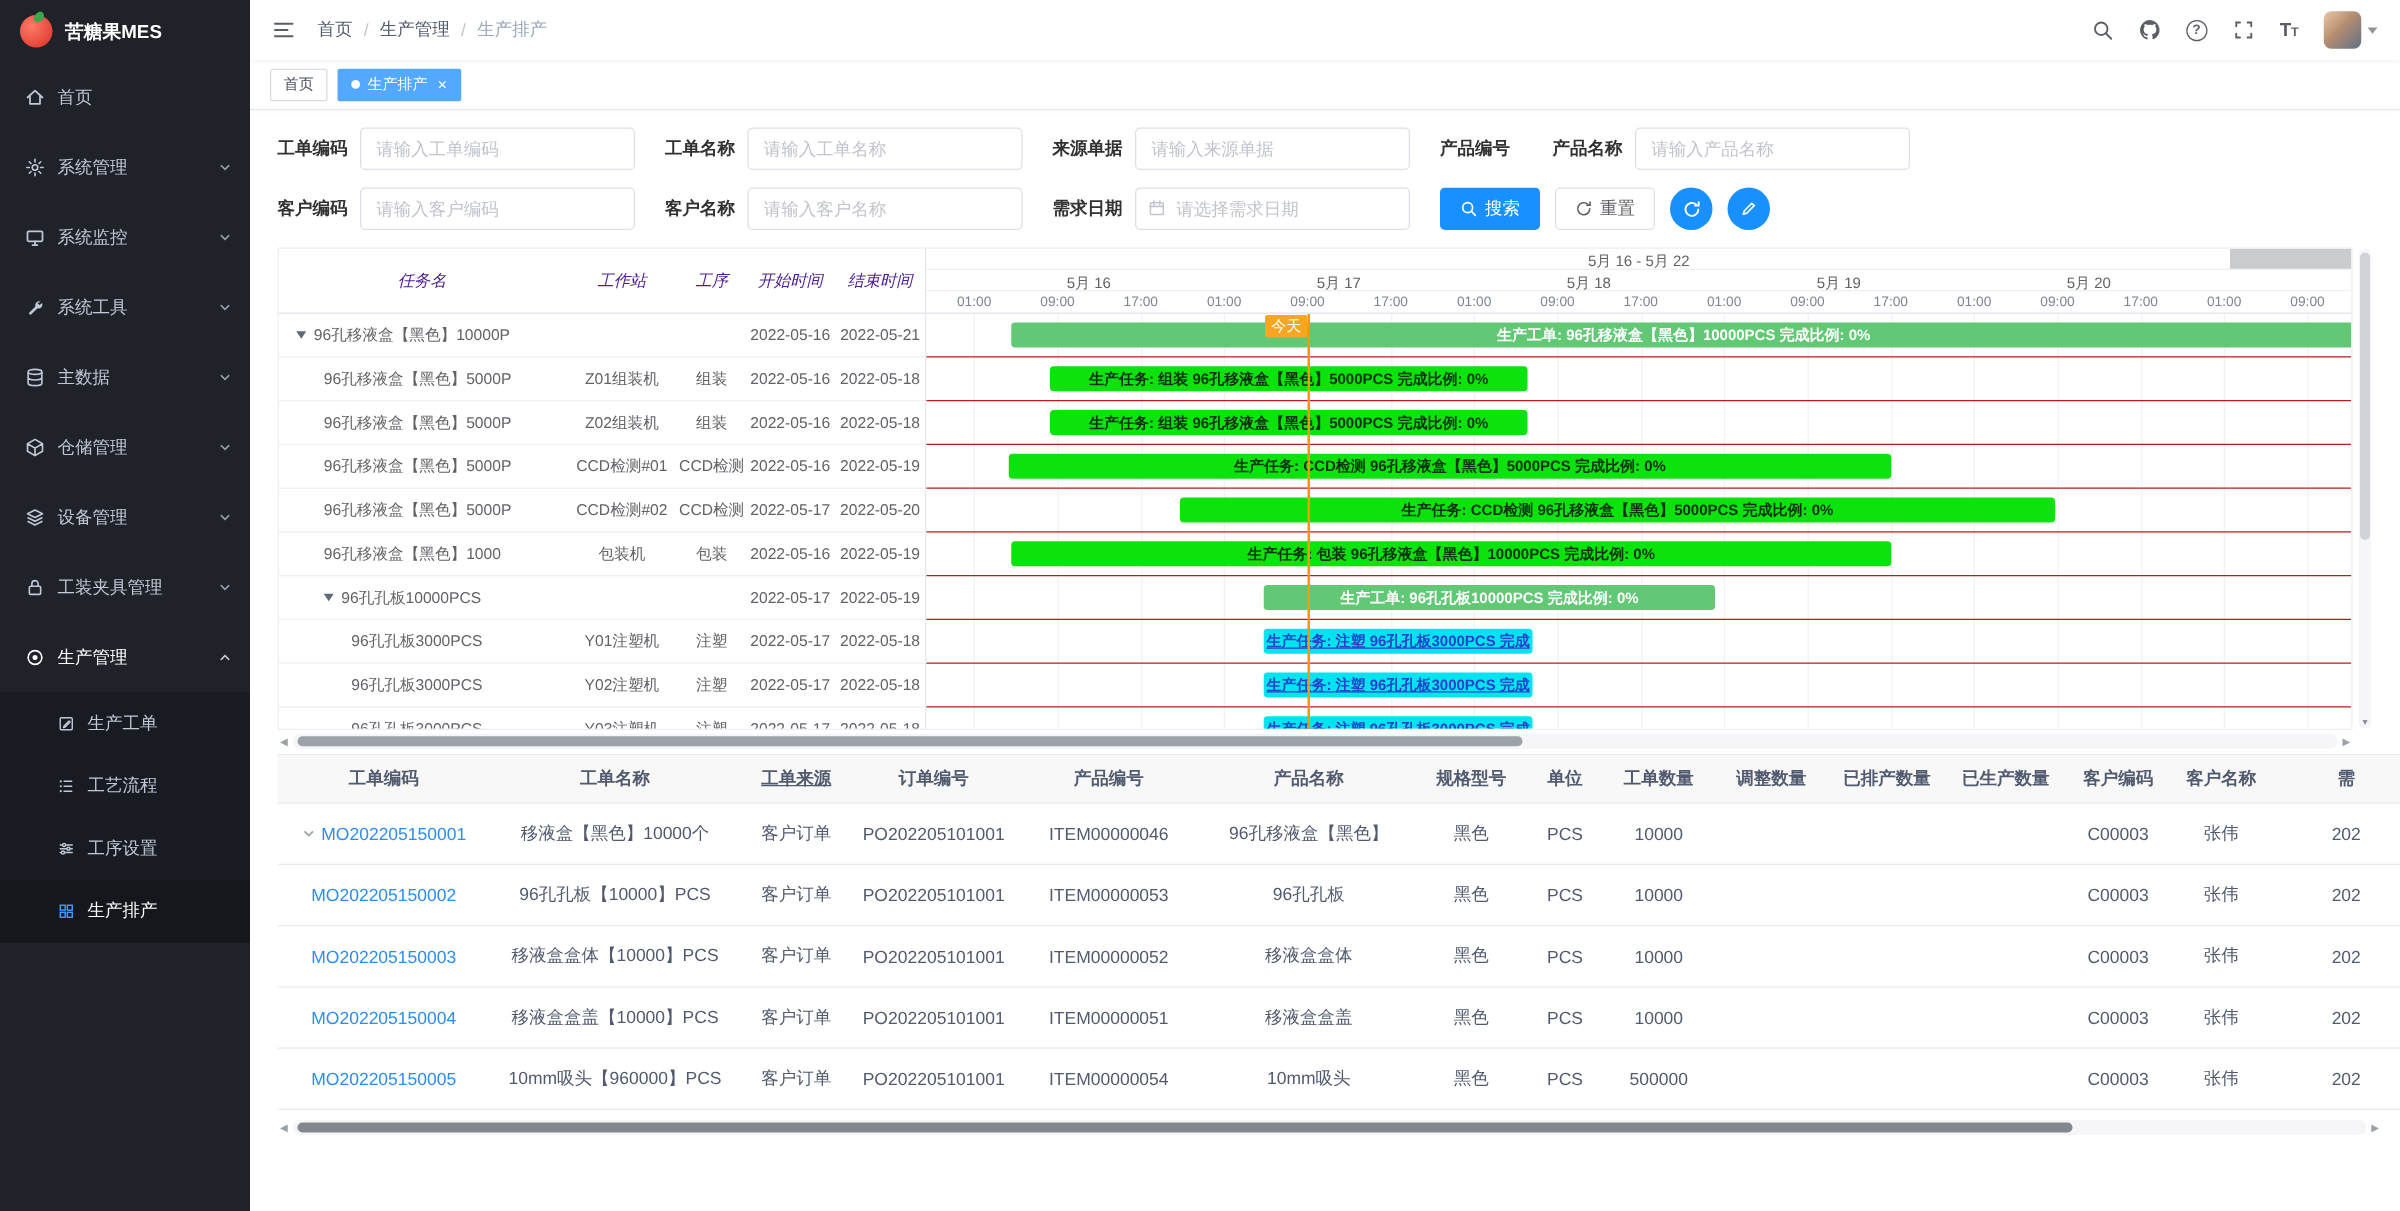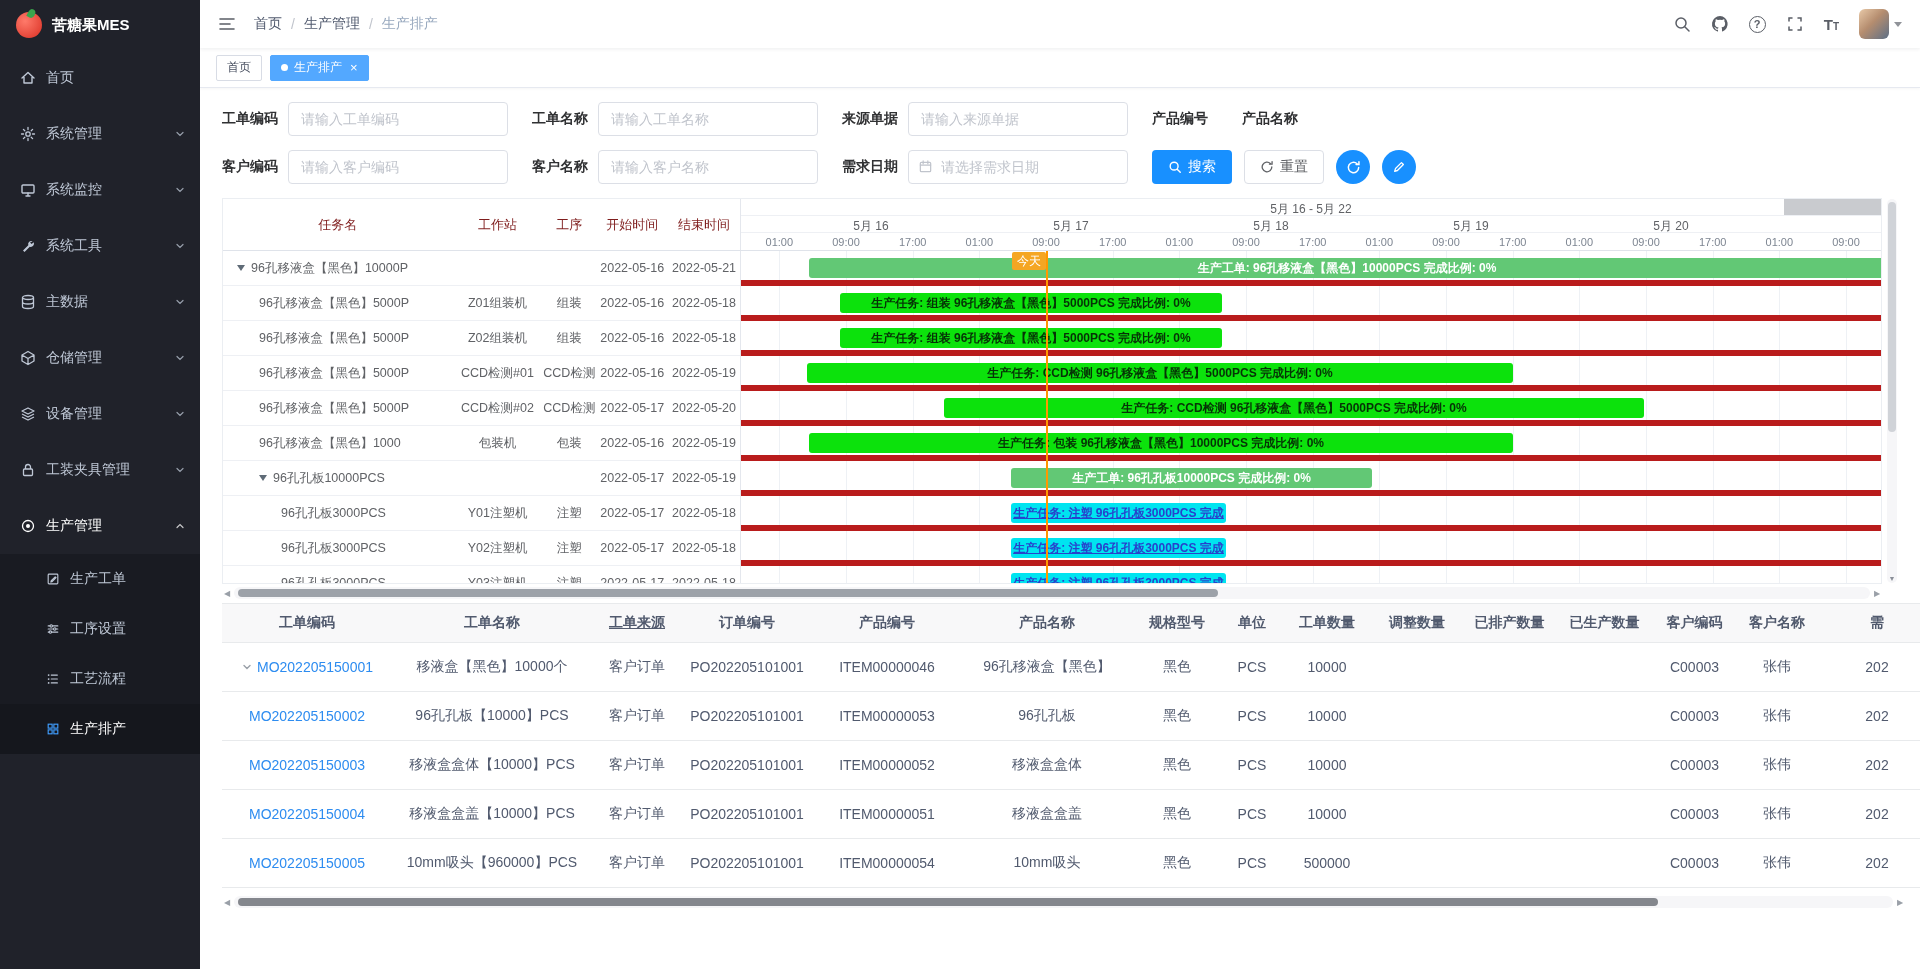--- a/index.html
+++ b/index.html
@@ -54,40 +54,40 @@
 .date-wrap .cal{position:absolute;left:10px;top:9px;color:#c0c4cc;display:flex;}
 .date-wrap .f-input{padding-left:32px;}
 .btn{height:34px;border-radius:4px;font-size:14px;display:inline-flex;align-items:center;gap:6px;padding:0 15px;cursor:pointer;border:1px solid transparent;font-family:"Liberation Sans",sans-serif;}
 .btn-primary{background:#1890ff;color:#fff;margin-right:12px;}
 .btn-plain{background:#fff;border-color:#dcdfe6;color:#606266;}
 .btn-circle{width:34px;height:34px;border-radius:50%;background:#1890ff;color:#fff;display:inline-flex;align-items:center;justify-content:center;margin-left:12px;cursor:pointer;border:none;}
 
 .gantt{margin-left:22px;width:1660px;border:1px solid #ebeef2;position:relative;background:#fff;}
 .g-header{display:flex;height:52px;border-bottom:1px solid #dfe3ea;}
 .g-lh{width:518px;display:flex;align-items:center;border-right:1px solid #e4e7ed;flex:none;}
-.g-lh .cell{font-size:13px;color:#7f1d1d;display:flex;align-items:center;justify-content:center;}
+.g-lh .cell{font-size:13px;color:#4c1d95;display:flex;align-items:center;justify-content:center;font-style:italic;}
 .w0{width:230px}.w1{width:90px}.w2{width:54px}.w3{width:72px}.w4{width:72px}
 .g-th{flex:1;position:relative;overflow:hidden;}
 .tier{position:relative;height:17px;border-bottom:1px solid #eef0f4;}
 .tier.t3{height:18px;border-bottom:none;}
 .g-range{position:absolute;left:0;right:0;text-align:center;top:2px;font-size:12px;color:#606266;}
 .g-gray{position:absolute;right:0;top:0;width:97px;height:16px;background:#c9cbcf;}
 .day-label{position:absolute;top:2px;transform:translateX(-50%);font-size:12px;color:#606266;white-space:nowrap;}
 .hour-label{position:absolute;top:3px;transform:translateX(-50%);font-size:11px;color:#7d8591;}
 .g-body{display:flex;height:332px;overflow:hidden;position:relative;}
 .g-lb{width:518px;border-right:1px solid #e4e7ed;flex:none;overflow:hidden;}
 .g-row{height:35px;display:flex;align-items:center;border-bottom:1px solid #eef0f4;font-size:12.5px;color:#606266;}
 .g-row .cell{display:flex;align-items:center;justify-content:center;overflow:hidden;white-space:nowrap;height:100%;}
 .c-name{justify-content:flex-start !important;}
 .tri{width:0;height:0;border-left:4.5px solid transparent;border-right:4.5px solid transparent;border-top:6px solid #5f6b77;margin-right:6px;flex:none;cursor:pointer;}
 .g-tb{flex:1;position:relative;overflow:hidden;}
 .gridlayer{position:absolute;top:0;bottom:0;left:0;right:0;}
 .gridline{position:absolute;top:0;bottom:0;width:1px;background:#eef1f5;}
 .rows{position:relative;}
-.t-row{height:35px;border-bottom:6px solid #b91c1c;position:relative;}
+.t-row{height:35px;border-bottom:1px solid #b91c1c;position:relative;}
 .bar{position:absolute;top:7px;height:20px;border-radius:3px;display:flex;align-items:center;justify-content:center;font-size:12px;font-weight:bold;overflow:hidden;white-space:nowrap;padding:0 4px;cursor:pointer;}
 .bar.parent{background:#62c875;color:#fff;}
 .bar.task{background:#0ce20c;color:#063306;}
 .bar.selected{background:#00e4f0;color:#2742cc;text-decoration:underline;}
 .today-line{position:absolute;top:0;bottom:0;width:2px;background:#ff9800;z-index:3;}
 .today-tag{position:absolute;top:1px;transform:translateX(-50%);background:#f5a623;color:#fff;font-size:12px;height:18px;line-height:18px;padding:0 5px;border-radius:2px;z-index:4;cursor:default;}
 .g-vscroll{position:absolute;right:-16px;top:0;bottom:0;width:10px;background:#f6f6f8;border-radius:5px;}
 .g-vthumb{position:absolute;top:3px;left:1px;width:8px;height:230px;background:#d0d3d8;border-radius:4px;}
 .g-varrow{position:absolute;bottom:1px;left:0;width:10px;text-align:center;font-size:7px;color:#8a8f98;cursor:pointer;}
 
@@ -234,42 +234,42 @@
     </div>
     <div class="submenu">
       <div class="sub-item">
         <span class="ic">
             <svg viewBox="0 0 16 16" width="14" height="14" fill="none" stroke="currentColor" stroke-width="1.3" stroke-linejoin="round">
               <rect x="2.5" y="2.5" width="11" height="11" rx="1"></rect>
               <path d="M6 10l4.5-4.5 1 1L7 11l-1.5.5z"></path>
             </svg>
           </span>
         <span>生产工单</span>
+      </div>
+      <div class="sub-item">
+        <span class="ic">
+            <svg viewBox="0 0 16 16" width="14" height="14" fill="none" stroke="currentColor" stroke-width="1.3" stroke-linecap="round">
+              <path d="M6 3.5h7M6 8h7M6 12.5h7"></path>
+              <circle cx="3" cy="3.5" r="1" fill="currentColor" stroke="none"></circle>
+              <circle cx="3" cy="8" r="1" fill="currentColor" stroke="none"></circle>
+              <circle cx="3" cy="12.5" r="1" fill="currentColor" stroke="none"></circle>
+            </svg>
+          </span>
+        <span>工艺流程</span>
       </div>
       <div class="sub-item">
         <span class="ic">
             <svg viewBox="0 0 16 16" width="14" height="14" fill="none" stroke="currentColor" stroke-width="1.3" stroke-linecap="round">
               <path d="M2.5 4.5h11M2.5 8h11M2.5 11.5h11"></path>
               <circle cx="6" cy="4.5" r="1.4" fill="#191b22"></circle>
               <circle cx="10" cy="8" r="1.4" fill="#191b22"></circle>
               <circle cx="5" cy="11.5" r="1.4" fill="#191b22"></circle>
             </svg>
           </span>
         <span>工序设置</span>
-      </div>
-      <div class="sub-item">
-        <span class="ic">
-            <svg viewBox="0 0 16 16" width="14" height="14" fill="none" stroke="currentColor" stroke-width="1.3" stroke-linecap="round">
-              <path d="M6 3.5h7M6 8h7M6 12.5h7"></path>
-              <circle cx="3" cy="3.5" r="1" fill="currentColor" stroke="none"></circle>
-              <circle cx="3" cy="8" r="1" fill="currentColor" stroke="none"></circle>
-              <circle cx="3" cy="12.5" r="1" fill="currentColor" stroke="none"></circle>
-            </svg>
-          </span>
-        <span>工艺流程</span>
       </div>
       <div class="sub-item active">
         <span class="ic">
             <svg viewBox="0 0 16 16" width="14" height="14" fill="none" stroke="currentColor" stroke-width="1.3">
               <rect x="2.5" y="2.5" width="4.5" height="4.5"></rect>
               <rect x="9" y="2.5" width="4.5" height="4.5"></rect>
               <rect x="2.5" y="9" width="4.5" height="4.5"></rect>
               <rect x="9" y="9" width="4.5" height="4.5"></rect>
             </svg>
           </span>
@@ -344,20 +344,21 @@
       </div>
       <div class="f-item">
         <span class="f-label">来源单据</span>
         <input class="f-input" placeholder="请输入来源单据" style="">
       </div>
       <div class="f-item">
         <span class="f-label">产品编号</span>
       </div>
       <div class="f-item">
         <span class="f-label">产品名称</span>
+        <input class="f-input" placeholder="请输入产品名称" style="">
       </div>
     </div>
     <div class="f-row">
       <div class="f-item">
         <span class="f-label">客户编码</span>
         <input class="f-input" placeholder="请输入客户编码" style="">
       </div>
       <div class="f-item">
         <span class="f-label">客户名称</span>
         <input class="f-input" placeholder="请输入客户名称" style="">

